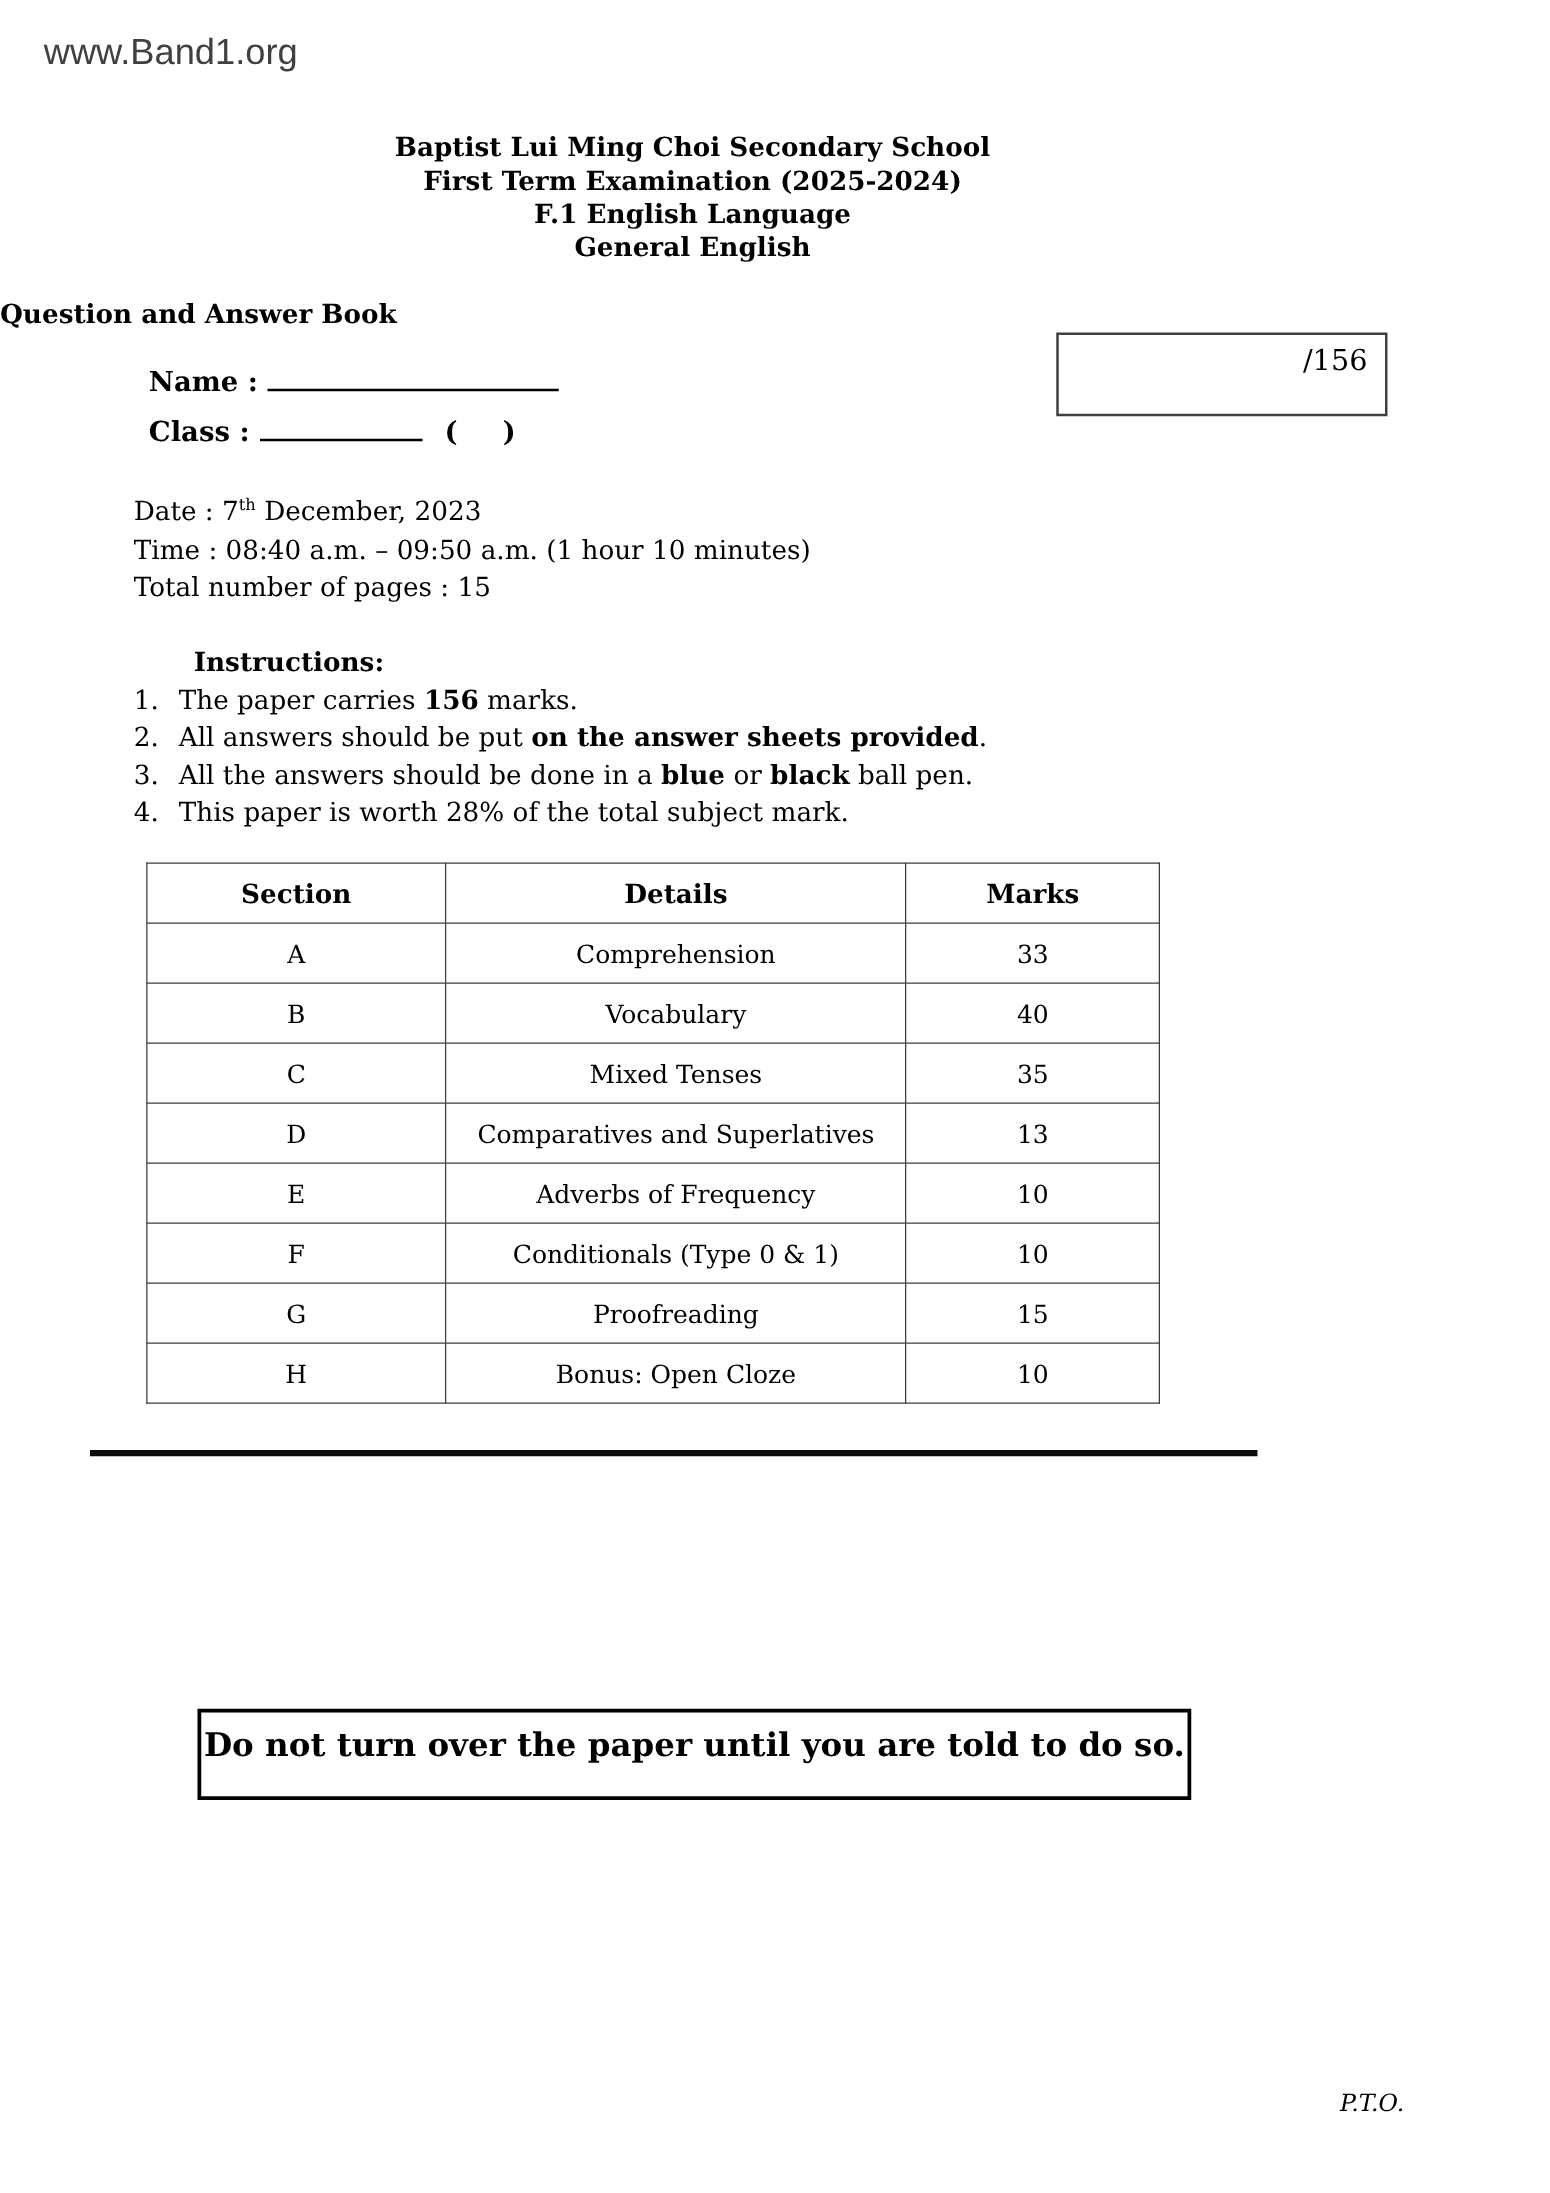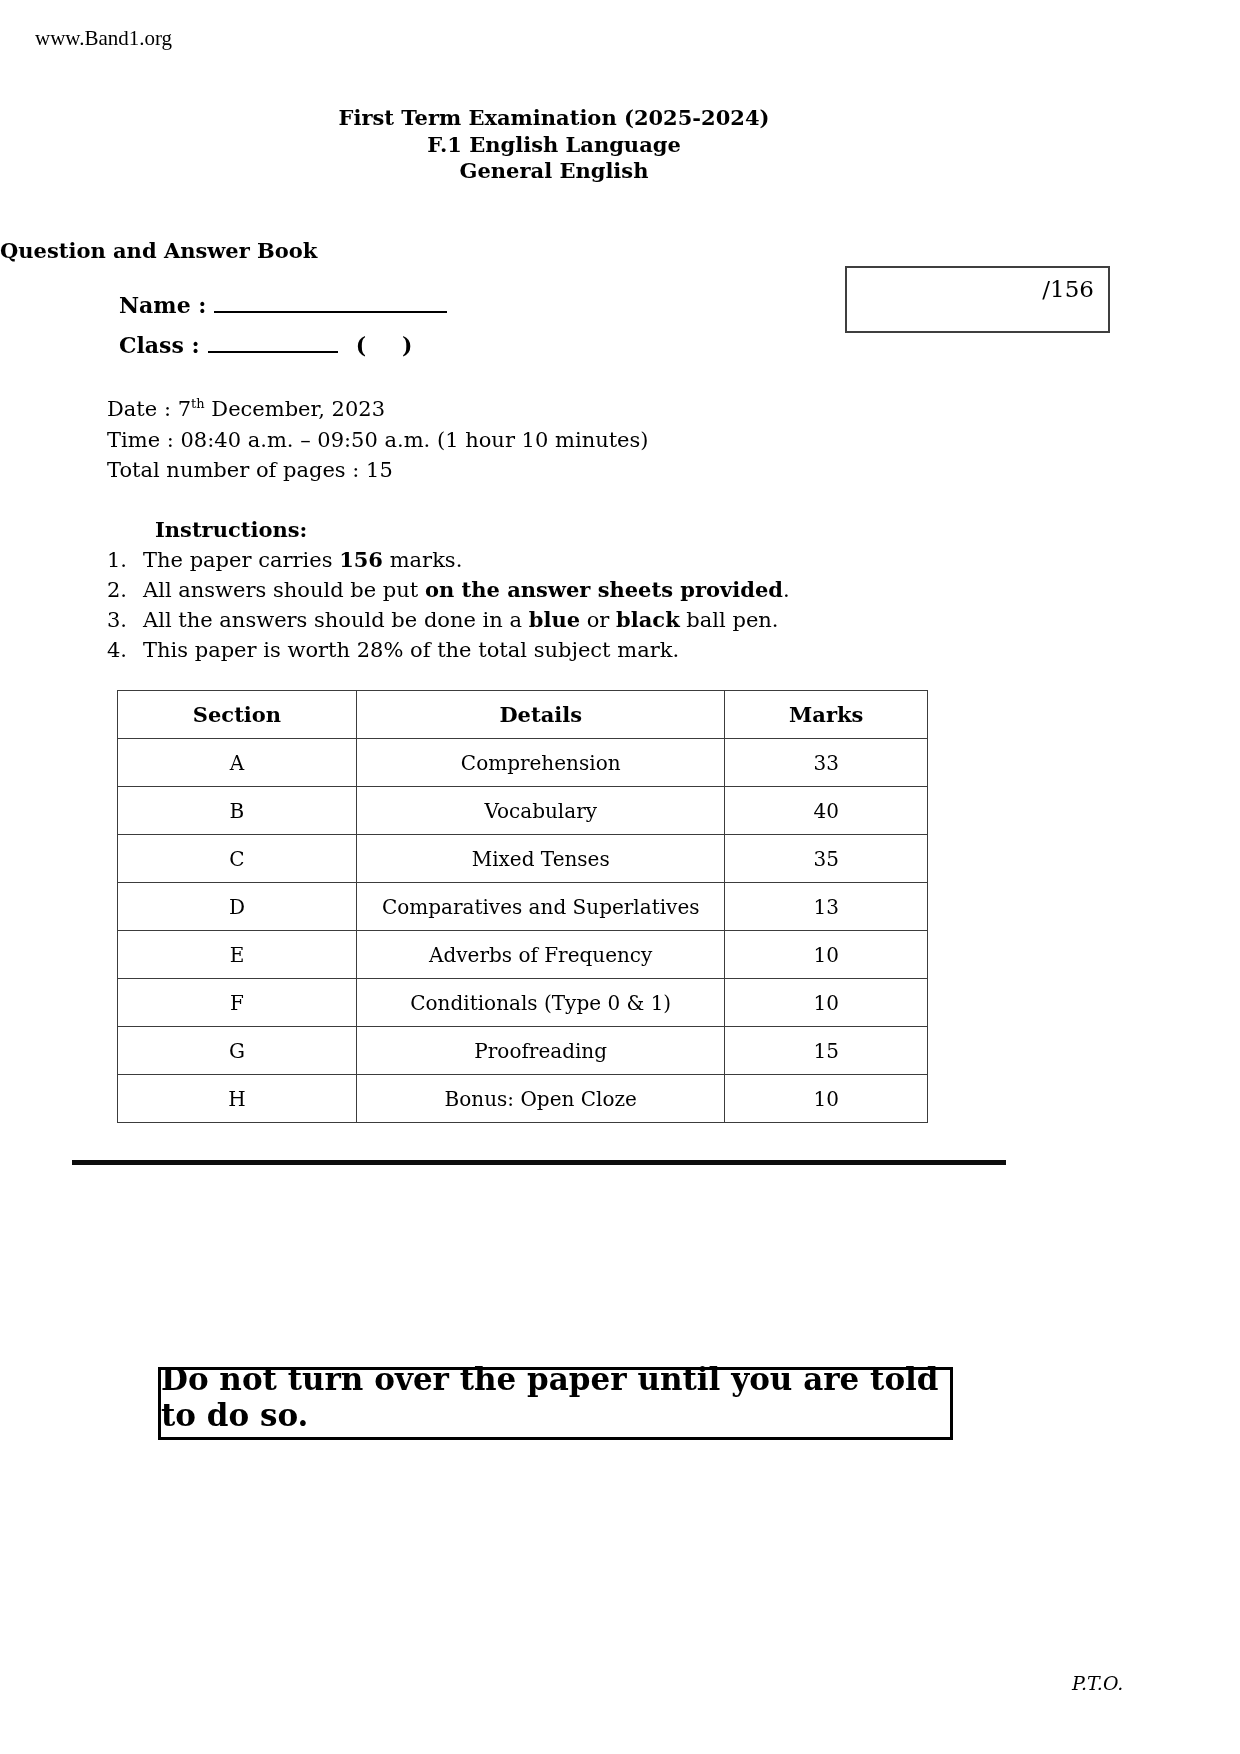--- a/index.html
+++ b/index.html
@@ -5,22 +5,22 @@
   html, body { margin: 0; padding: 0; }
   body {
     width: 1240px; height: 1754px;
     background: #ffffff; color: #000000;
     font-family: "DejaVu Serif", serif;
     position: relative; overflow: hidden;
   }
 
   .watermark {
     position: absolute; left: 35px; top: 26px;
-    font-family: Liberation Serif, serif;
-    font-size: 21px; color: #000000;
+    font-family: Liberation Sans, sans-serif;
+    font-size: 29px; color: #404040;
   }
 
   .title-block {
     position: absolute; top: 105px; left: 0; width: 1108px;
     text-align: center; font-weight: bold;
     font-size: 21px; line-height: 26.5px;
   }
 
   .qab-title {
     position: absolute; top: 238px; left: 0; width: 1108px;
@@ -78,36 +78,37 @@
 
   .divider-rule {
     position: absolute; left: 72px; top: 1160px;
     width: 934px; height: 4.5px; background: #0d0d0d;
   }
 
   .notice-box {
     position: absolute; left: 158px; top: 1367px;
     width: 795px; height: 73px; box-sizing: border-box;
     border: 3px solid #000;
-    display: flex; align-items: center; justify-content: flex-start;
-    font-weight: bold; font-size: 31px;
+    display: flex; align-items: center; justify-content: center;
+    font-weight: bold; font-size: 26px;
     padding-bottom: 14px;
   }
 
   .pto {
     position: absolute; left: 1072px; top: 1672px;
     font-style: italic; font-size: 19px;
   }
 </style>
 </head>
 <body>
 
 <div class="watermark">www.Band1.org</div>
 
 <div class="title-block">
+  <div>Baptist Lui Ming Choi Secondary School</div>
   <div>First Term Examination (2025-2024)</div>
   <div>F.1 English Language</div>
   <div>General English</div>
 </div>
 
 <div class="qab-title">Question and Answer Book</div>
 
 <div class="score-box">
   <span>/156</span>
 </div>

